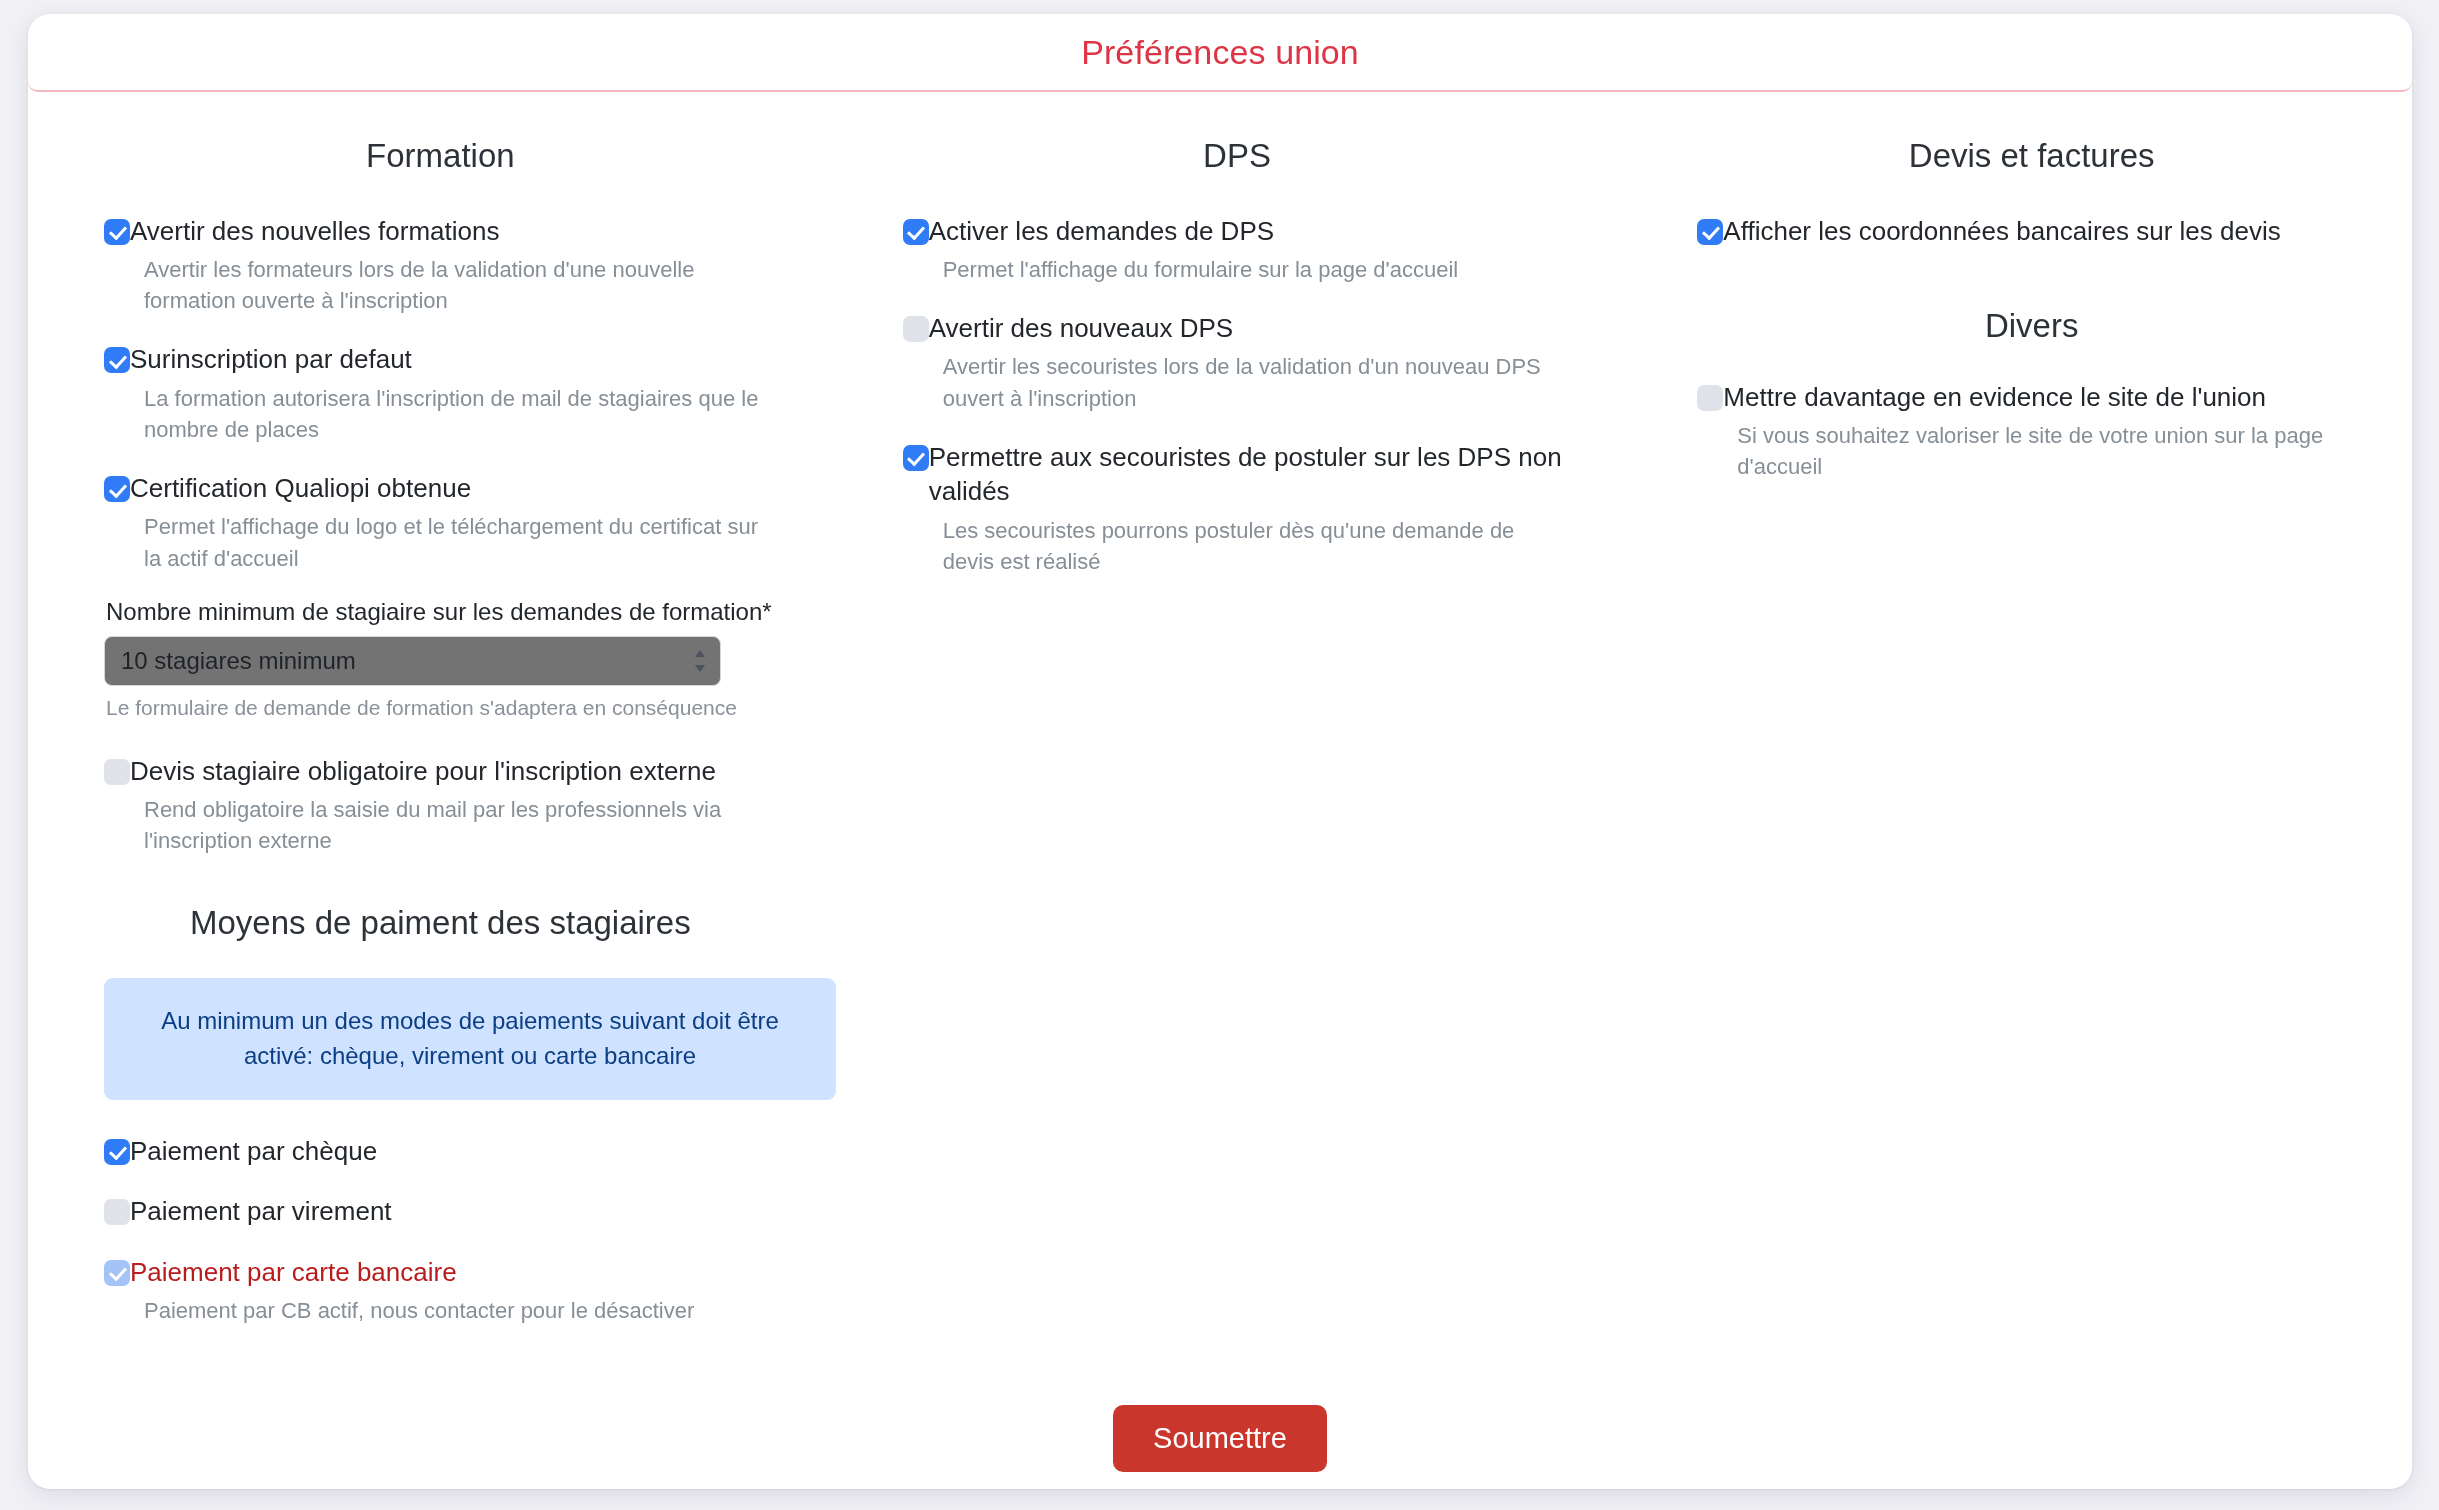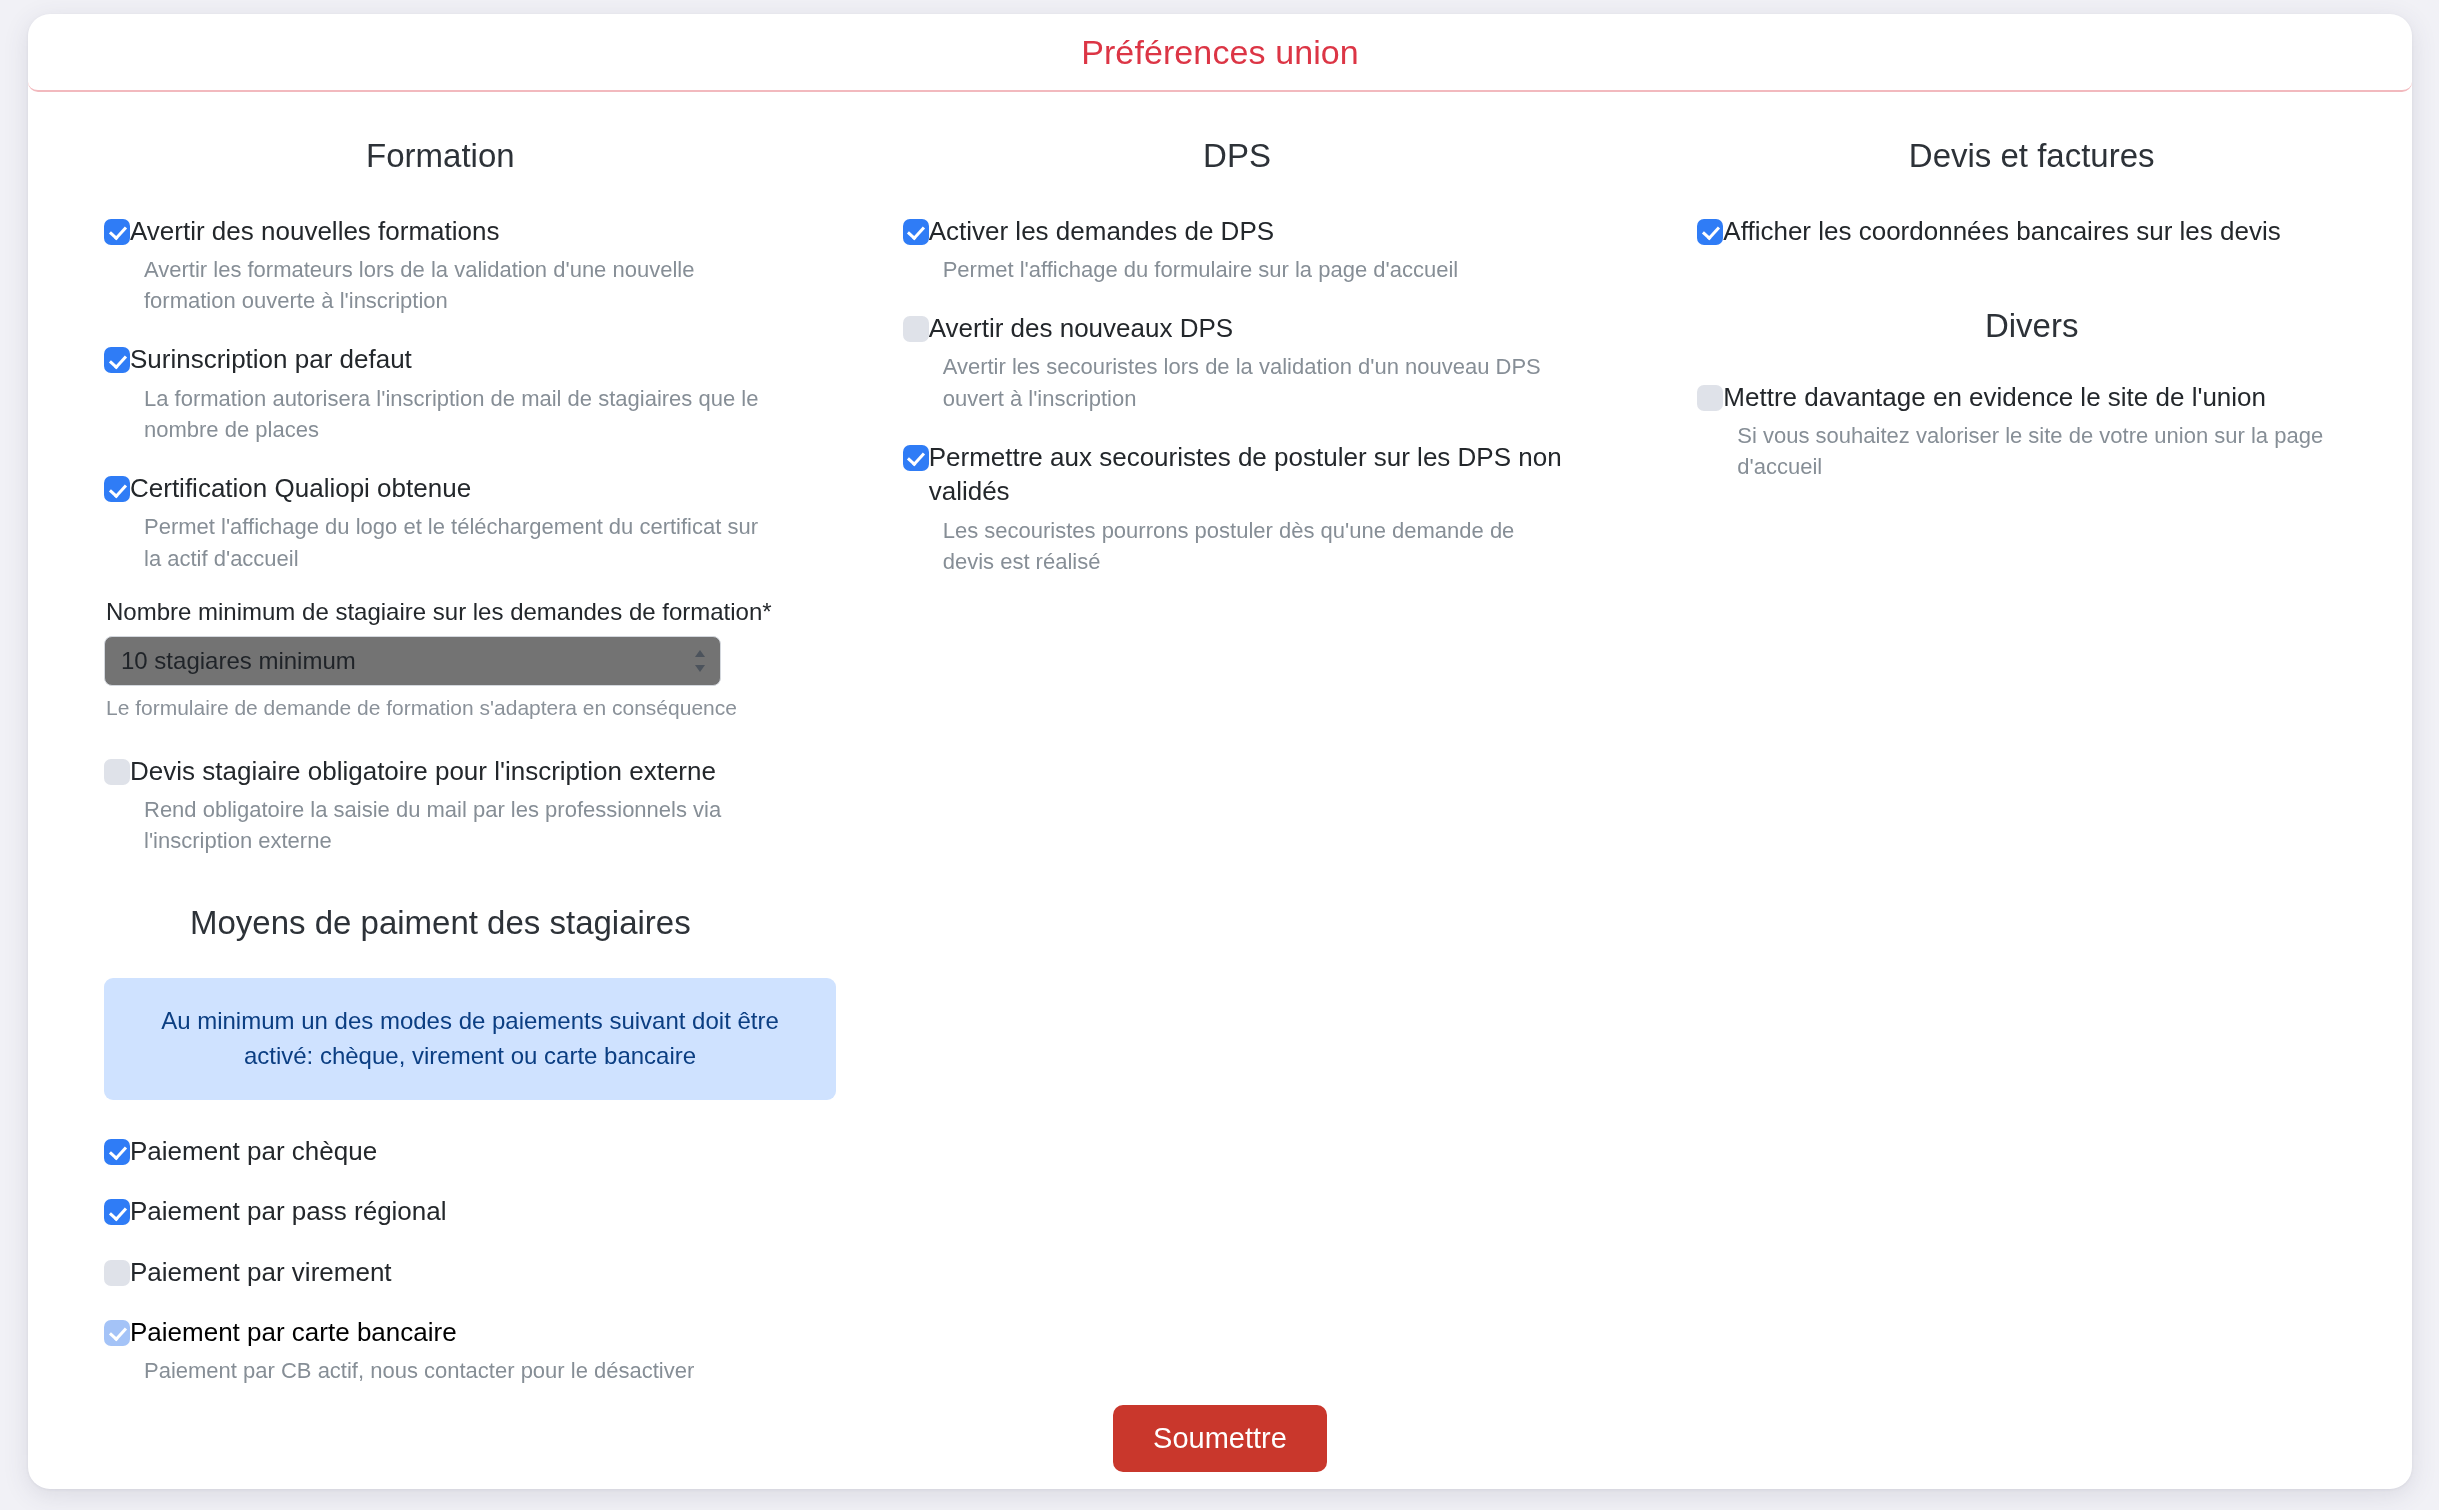--- a/index.html
+++ b/index.html
@@ -109,21 +109,21 @@
   .cbx.checked.disabled { background: #a4c3f7; }
   .cbx.disabled { cursor: default; }
 
   .check-label {
     font-size: 26px;
     color: #23272b;
     line-height: 1.32;
     font-weight: 400;
     cursor: pointer;
   }
-  .check-label.muted { color: #000000; }
+  .check-label.muted { color: #b91c1c; }
 
   .desc {
     font-size: 22px;
     color: #868e96;
     line-height: 1.42;
     margin: 6px 0 26px 40px;
     max-width: 697px;
   }
   .desc.tight { margin-bottom: 22px; }
 
@@ -262,24 +262,20 @@
 
         <h2 class="section-heading sub">Moyens de paiment des stagiaires</h2>
 
         <div class="alert">Au minimum un des modes de paiements suivant doit être activé: chèque, virement ou carte bancaire</div>
 
         <div class="check-row pay-row">
           <span class="cbx checked"></span>
           <span class="check-label">Paiement par chèque</span>
         </div>
 
-        <div class="check-row pay-row">
-          <span class="cbx checked"></span>
-          <span class="check-label">Paiement par pass régional</span>
-        </div>
 
         <div class="check-row pay-row">
           <span class="cbx"></span>
           <span class="check-label">Paiement par virement</span>
         </div>
 
         <div class="check-row">
           <span class="cbx checked disabled"></span>
           <span class="check-label muted">Paiement par carte bancaire</span>
         </div>

